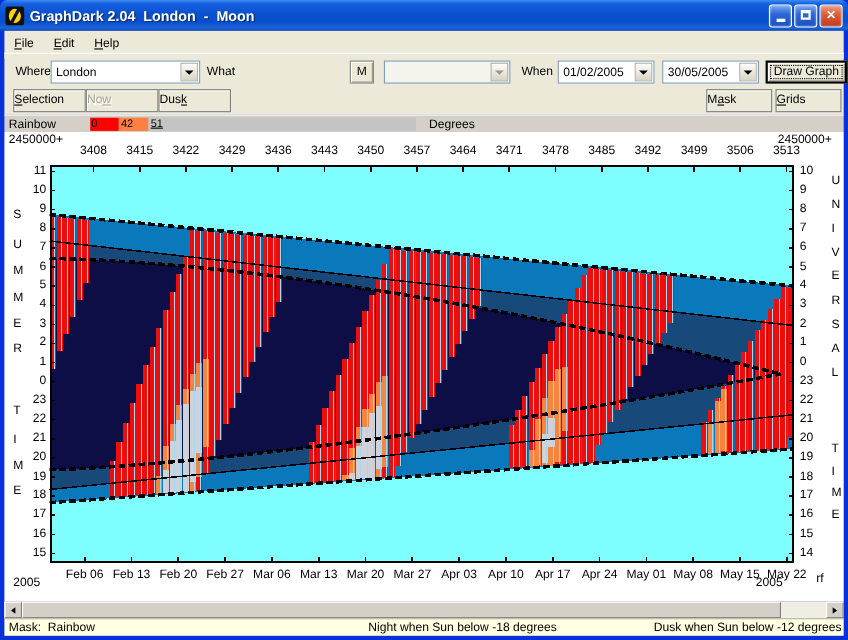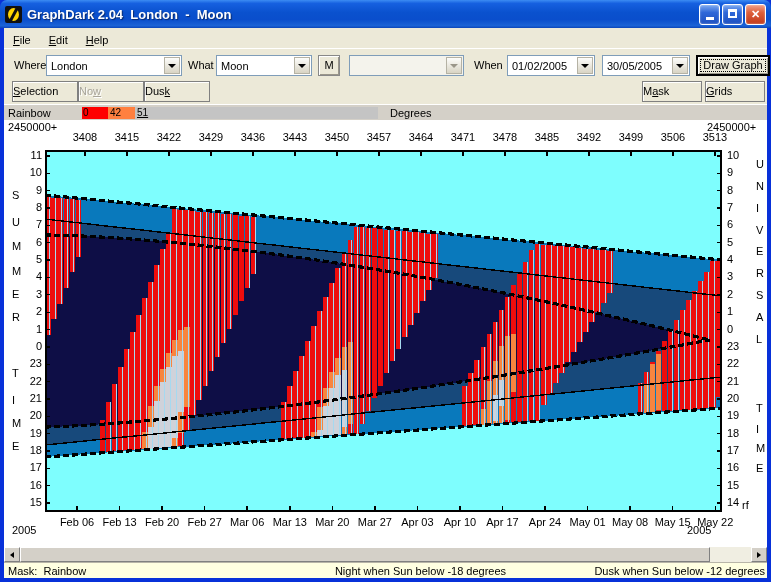--- a/index.html
+++ b/index.html
@@ -99,26 +99,20 @@
 
   <div class="toolbar">
     <span class="lbl" style="left:10px">Where</span>
     <div class="combo" style="left:42px;width:136px">
       <span class="val">London</span>
       <span class="drop">
           <span class="arrow-down"></span>
         </span>
     </div>
     <span class="lbl" style="left:184px">What</span>
-    <div class="combo" style="left:212px;width:96px">
-      <span class="val">Moon</span>
-      <span class="drop">
-          <span class="arrow-down"></span>
-        </span>
-    </div>
     <div class="pushbtn" style="left:314px;width:22px">M</div>
     <div class="combo disabled" style="left:345px;width:115px">
       <span class="val"></span>
       <span class="drop">
           <span class="arrow-down"></span>
         </span>
     </div>
     <span class="lbl" style="left:470px">When</span>
     <div class="combo" style="left:503px;width:88px">
       <span class="val">01/02/2005</span>
@@ -156,21 +150,21 @@
         <span style="left: 55px; text-decoration: underline;">51</span>
       </div>
     <span class="units">Degrees</span>
   </div>
 
   <div class="graph-panel" id="graph-panel">
     <span class="axis-label" style="left:4px;top:1px">2450000+</span>
     <span class="axis-label" style="left:703px;top:1px">2450000+</span>
     <span class="axis-label" style="left:8px;top:404px">2005</span>
     <span class="axis-label" style="left:683px;top:404px">2005</span>
-    <span class="axis-label" style="left:738px;top:379px">rf</span>
+    <span class="axis-label" style="left:738px;top:400px">rf</span>
     <div class="plot" id="plot"><svg xmlns="http://www.w3.org/2000/svg" width="677" height="362" viewBox="0 0 677 362" shape-rendering="crispEdges">
           <rect x="0" y="0" width="677" height="362" fill="#7EFEFE"></rect>
           <path d="M0.0,45.0L12.1,46.2L24.2,47.3L36.3,48.5L48.3,49.6L60.4,50.8L72.5,52.0L84.6,53.1L96.7,54.3L108.8,55.4L120.9,56.6L132.9,57.8L145.0,58.9L157.1,60.1L169.2,61.3L181.3,62.4L193.4,63.6L205.5,64.7L217.5,65.9L229.6,67.1L241.7,68.2L253.8,69.4L265.9,70.5L278.0,71.7L290.1,72.9L302.2,74.0L314.2,75.2L326.3,76.3L338.4,77.5L350.5,78.7L362.6,79.8L374.7,81.0L386.8,82.1L398.8,83.3L410.9,84.5L423.0,85.6L435.1,86.8L447.2,87.9L459.3,89.1L471.4,90.3L483.4,91.4L495.5,92.6L507.6,93.8L519.7,94.9L531.8,96.1L543.9,97.2L556.0,98.4L568.0,99.6L580.1,100.7L592.2,101.9L604.3,103.0L616.4,104.2L628.5,105.4L640.6,106.5L652.6,107.7L664.7,108.8L676.8,110.0L676.8,146.0L664.7,144.6L652.6,143.3L640.6,141.9L628.5,140.5L616.4,139.1L604.3,137.8L592.2,136.4L580.1,135.0L568.0,133.6L556.0,132.3L543.9,130.9L531.8,129.5L519.7,128.1L507.6,126.8L495.5,125.4L483.4,124.0L471.4,122.6L459.3,121.3L447.2,119.9L435.1,118.5L423.0,117.1L410.9,115.8L398.8,114.4L386.8,113.0L374.7,111.6L362.6,110.3L350.5,108.9L338.4,107.5L326.3,106.1L314.2,104.8L302.2,103.4L290.1,102.0L278.0,100.6L265.9,99.3L253.8,97.9L241.7,96.5L229.6,95.1L217.5,93.8L205.5,92.4L193.4,91.0L181.3,89.6L169.2,88.3L157.1,86.9L145.0,85.5L132.9,84.1L120.9,82.8L108.8,81.4L96.7,80.0L84.6,78.6L72.5,77.3L60.4,75.9L48.3,74.5L36.3,73.1L24.2,71.8L12.1,70.4L0.0,69.0Z" fill="#0979BC"></path>
           <path d="M0.0,69.0L12.1,70.4L24.2,71.8L36.3,73.1L48.3,74.5L60.4,75.9L72.5,77.3L84.6,78.6L96.7,80.0L108.8,81.4L120.9,82.8L132.9,84.1L145.0,85.5L157.1,86.9L169.2,88.3L181.3,89.6L193.4,91.0L205.5,92.4L217.5,93.8L229.6,95.1L241.7,96.5L253.8,97.9L265.9,99.3L278.0,100.6L290.1,102.0L302.2,103.4L314.2,104.8L326.3,106.1L338.4,107.5L350.5,108.9L362.6,110.3L374.7,111.6L386.8,113.0L398.8,114.4L410.9,115.8L423.0,117.1L435.1,118.5L447.2,119.9L459.3,121.3L471.4,122.6L483.4,124.0L495.5,125.4L507.6,126.8L519.7,128.1L531.8,129.5L543.9,130.9L556.0,132.3L568.0,133.6L580.1,135.0L592.2,136.4L604.3,137.8L616.4,139.1L628.5,140.5L640.6,141.9L652.6,143.3L664.7,144.6L676.8,146.0L676.8,193.1L664.7,190.0L652.6,187.0L640.6,184.0L628.5,181.0L616.4,178.1L604.3,175.1L592.2,172.3L580.1,169.4L568.0,166.7L556.0,163.9L543.9,161.2L531.8,158.5L519.7,155.8L507.6,153.2L495.5,150.6L483.4,148.1L471.4,145.6L459.3,143.1L447.2,140.7L435.1,138.3L423.0,135.9L410.9,133.6L398.8,131.4L386.8,129.1L374.7,127.0L362.6,124.8L350.5,122.7L338.4,120.7L326.3,118.6L314.2,116.7L302.2,114.7L290.1,112.9L278.0,111.0L265.9,109.2L253.8,107.5L241.7,105.8L229.6,104.2L217.5,102.6L205.5,101.0L193.4,99.6L181.3,98.1L169.2,96.8L157.1,95.4L145.0,94.2L132.9,93.0L120.9,91.9L108.8,90.8L96.7,89.8L84.6,88.9L72.5,88.0L60.4,87.3L48.3,86.6L36.3,86.0L24.2,85.5L12.1,85.2L0.0,85.0Z" fill="#17497B"></path>
           <path d="M0.0,277.0L12.1,276.7L24.2,276.2L36.3,275.5L48.3,274.8L60.4,274.0L72.5,273.1L84.6,272.1L96.7,271.1L108.8,270.1L120.9,269.0L132.9,267.9L145.0,266.7L157.1,265.5L169.2,264.2L181.3,262.9L193.4,261.6L205.5,260.2L217.5,258.8L229.6,257.4L241.7,255.9L253.8,254.4L265.9,252.9L278.0,251.3L290.1,249.8L302.2,248.2L314.2,246.5L326.3,244.9L338.4,243.2L350.5,241.5L362.6,239.8L374.7,238.0L386.8,236.2L398.8,234.4L410.9,232.6L423.0,230.8L435.1,228.9L447.2,227.1L459.3,225.2L471.4,223.2L483.4,221.3L495.5,219.3L507.6,217.4L519.7,215.4L531.8,213.3L543.9,211.3L556.0,209.3L568.0,207.2L580.1,205.1L592.2,203.0L604.3,200.9L616.4,198.7L628.5,196.6L640.6,194.4L652.6,192.2L664.7,190.0L676.8,187.8L676.8,227.0L664.7,228.2L652.6,229.4L640.6,230.6L628.5,231.9L616.4,233.1L604.3,234.3L592.2,235.5L580.1,236.7L568.0,237.9L556.0,239.1L543.9,240.4L531.8,241.6L519.7,242.8L507.6,244.0L495.5,245.2L483.4,246.4L471.4,247.6L459.3,248.9L447.2,250.1L435.1,251.3L423.0,252.5L410.9,253.7L398.8,254.9L386.8,256.1L374.7,257.4L362.6,258.6L350.5,259.8L338.4,261.0L326.3,262.2L314.2,263.4L302.2,264.6L290.1,265.9L278.0,267.1L265.9,268.3L253.8,269.5L241.7,270.7L229.6,271.9L217.5,273.1L205.5,274.4L193.4,275.6L181.3,276.8L169.2,278.0L157.1,279.2L145.0,280.4L132.9,281.6L120.9,282.9L108.8,284.1L96.7,285.3L84.6,286.5L72.5,287.7L60.4,288.9L48.3,290.1L36.3,291.4L24.2,292.6L12.1,293.8L0.0,295.0Z" fill="#17497B"></path>
           <path d="M0.0,85.0L12.1,85.2L24.2,85.5L36.3,86.0L48.3,86.6L60.4,87.3L72.5,88.0L84.6,88.9L96.7,89.8L108.8,90.8L120.9,91.9L132.9,93.0L145.0,94.2L157.1,95.4L169.2,96.8L181.3,98.1L193.4,99.6L205.5,101.0L217.5,102.6L229.6,104.2L241.7,105.8L253.8,107.5L265.9,109.2L278.0,111.0L290.1,112.9L302.2,114.7L314.2,116.7L326.3,118.6L338.4,120.7L350.5,122.7L362.6,124.8L374.7,127.0L386.8,129.1L398.8,131.4L410.9,133.6L423.0,135.9L435.1,138.3L447.2,140.7L459.3,143.1L471.4,145.6L483.4,148.1L495.5,150.6L507.6,153.2L519.7,155.8L531.8,158.5L543.9,161.2L556.0,163.9L568.0,166.7L580.1,169.4L592.2,172.3L604.3,175.1L616.4,178.1L628.5,181.0L640.6,184.0L652.6,187.0L664.7,190.0L664.7,190.0L652.6,192.2L640.6,194.4L628.5,196.6L616.4,198.7L604.3,200.9L592.2,203.0L580.1,205.1L568.0,207.2L556.0,209.3L543.9,211.3L531.8,213.3L519.7,215.4L507.6,217.4L495.5,219.3L483.4,221.3L471.4,223.2L459.3,225.2L447.2,227.1L435.1,228.9L423.0,230.8L410.9,232.6L398.8,234.4L386.8,236.2L374.7,238.0L362.6,239.8L350.5,241.5L338.4,243.2L326.3,244.9L314.2,246.5L302.2,248.2L290.1,249.8L278.0,251.3L265.9,252.9L253.8,254.4L241.7,255.9L229.6,257.4L217.5,258.8L205.5,260.2L193.4,261.6L181.3,262.9L169.2,264.2L157.1,265.5L145.0,266.7L132.9,267.9L120.9,269.0L108.8,270.1L96.7,271.1L84.6,272.1L72.5,273.1L60.4,274.0L48.3,274.8L36.3,275.5L24.2,276.2L12.1,276.7L0.0,277.0Z" fill="#0E0E46"></path>
           <path d="M0.0,295.0L12.1,293.8L24.2,292.6L36.3,291.4L48.3,290.1L60.4,288.9L72.5,287.7L84.6,286.5L96.7,285.3L108.8,284.1L120.9,282.9L132.9,281.6L145.0,280.4L157.1,279.2L169.2,278.0L181.3,276.8L193.4,275.6L205.5,274.4L217.5,273.1L229.6,271.9L241.7,270.7L253.8,269.5L265.9,268.3L278.0,267.1L290.1,265.9L302.2,264.6L314.2,263.4L326.3,262.2L338.4,261.0L350.5,259.8L362.6,258.6L374.7,257.4L386.8,256.1L398.8,254.9L410.9,253.7L423.0,252.5L435.1,251.3L447.2,250.1L459.3,248.9L471.4,247.6L483.4,246.4L495.5,245.2L507.6,244.0L519.7,242.8L531.8,241.6L543.9,240.4L556.0,239.1L568.0,237.9L580.1,236.7L592.2,235.5L604.3,234.3L616.4,233.1L628.5,231.9L640.6,230.6L652.6,229.4L664.7,228.2L676.8,227.0L676.8,258.0L664.7,258.9L652.6,259.8L640.6,260.6L628.5,261.5L616.4,262.4L604.3,263.3L592.2,264.1L580.1,265.0L568.0,265.9L556.0,266.8L543.9,267.6L531.8,268.5L519.7,269.4L507.6,270.3L495.5,271.1L483.4,272.0L471.4,272.9L459.3,273.8L447.2,274.6L435.1,275.5L423.0,276.4L410.9,277.3L398.8,278.1L386.8,279.0L374.7,279.9L362.6,280.8L350.5,281.6L338.4,282.5L326.3,283.4L314.2,284.3L302.2,285.1L290.1,286.0L278.0,286.9L265.9,287.8L253.8,288.6L241.7,289.5L229.6,290.4L217.5,291.3L205.5,292.1L193.4,293.0L181.3,293.9L169.2,294.8L157.1,295.6L145.0,296.5L132.9,297.4L120.9,298.3L108.8,299.1L96.7,300.0L84.6,300.9L72.5,301.8L60.4,302.6L48.3,303.5L36.3,304.4L24.2,305.3L12.1,306.1L0.0,307.0Z" fill="#0979BC"></path>
           <rect x="0.40" y="47.00" width="5.6" height="138.21" fill="#EE0D0D"></rect>
           <rect x="4.20" y="47.00" width="0.9" height="138.21" fill="#A5D9F0"></rect>
           <rect x="6.44" y="47.58" width="5.6" height="121.74" fill="#EE0D0D"></rect>

